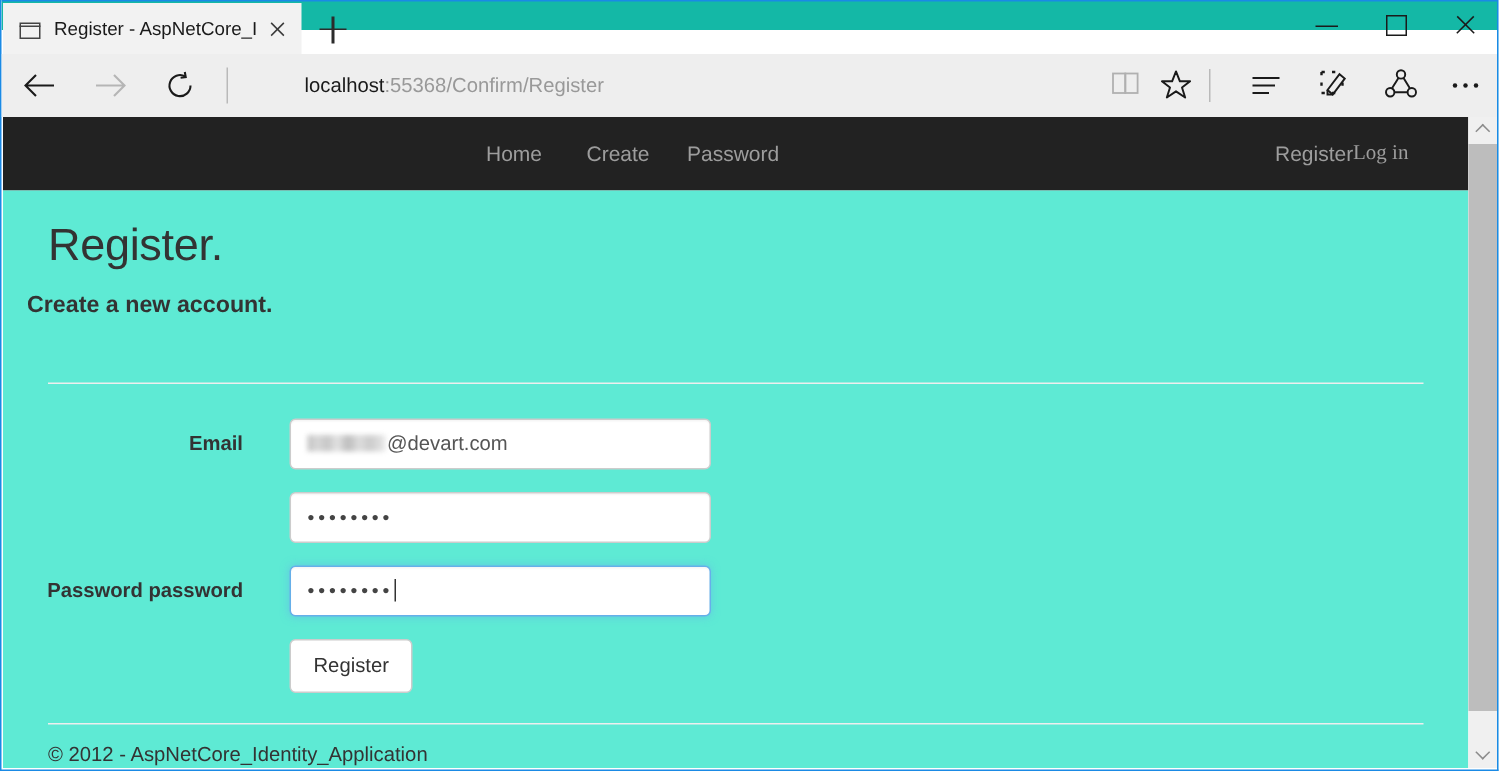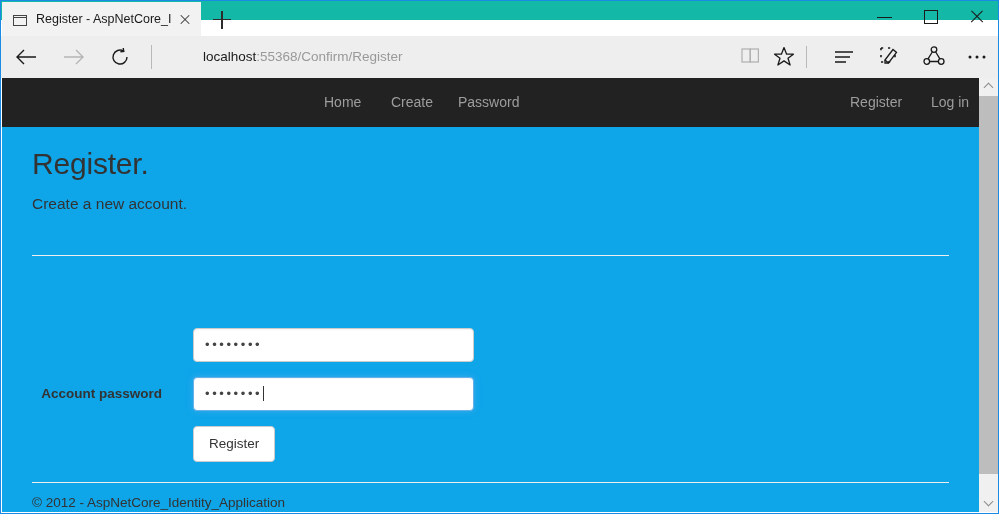--- a/index.html
+++ b/index.html
@@ -228,43 +228,43 @@
     top: 0; height: 49px; line-height: 49px;
     font-size: 14px;
     color: #9d9d9d;
     white-space: nowrap;
     cursor: pointer;
   }
   #nav-home    { left: 322px; text-align: center; }
   #nav-about   { left: 389px; }
   #nav-contact { left: 456px; }
   #nav-register{ left: 848px; }
-  #nav-login   { left: 929px; }
+  #nav-login   { left: 900px; font-family: Liberation Serif, serif; }
 
   
   #page-body {
     position: absolute;
     left: 0; top: 49px;
     width: 977px; height: 385px;
-    background: #0ea5e9;
+    background: #5eead4;
   }
   #page-title {
     position: absolute;
     left: 30px; top: 20px;
     font-size: 30px;
     font-weight: 400;
     color: #333333;
     margin: 0;
     letter-spacing: -0.2px;
   }
   #page-subtitle {
     position: absolute;
-    left: 30px; top: 68px;
+    left: 16px; top: 68px;
     font-size: 15.5px;
-    font-weight: 400;
+    font-weight: 700;
     color: #333333;
     margin: 0;
   }
   #form-divider {
     position: absolute;
     left: 30px; top: 128px;
     width: 917px; height: 1px;
     background: #eeeeee;
   }
 
@@ -476,27 +476,31 @@
       <span class="nav-link" id="nav-login">Log in</span>
     </div>
 
     <div id="page-body">
 
       <h1 id="page-title">Register.</h1>
       <h4 id="page-subtitle">Create a new account.</h4>
 
       <div id="form-divider"></div>
 
+      <div class="form-row" id="row-email">
+        <span class="form-label">Email</span>
+        <div class="form-control"><span class="redact"></span><span>@devart.com</span></div>
+      </div>
 
       <div class="form-row" id="row-password">
         <div class="form-control"><span class="dots">••••••••</span></div>
       </div>
 
       <div class="form-row" id="row-confirm">
-        <span class="form-label">Account password</span>
+        <span class="form-label">Password password</span>
         <div class="form-control focused"><span class="dots">••••••••</span><span class="caret"></span></div>
       </div>
 
       <div class="form-row" id="row-submit">
         <button id="submit-button">Register</button>
       </div>
 
       <div id="footer-divider"></div>
       <div id="footer-text">© 2012 - AspNetCore_Identity_Application</div>
     </div>

